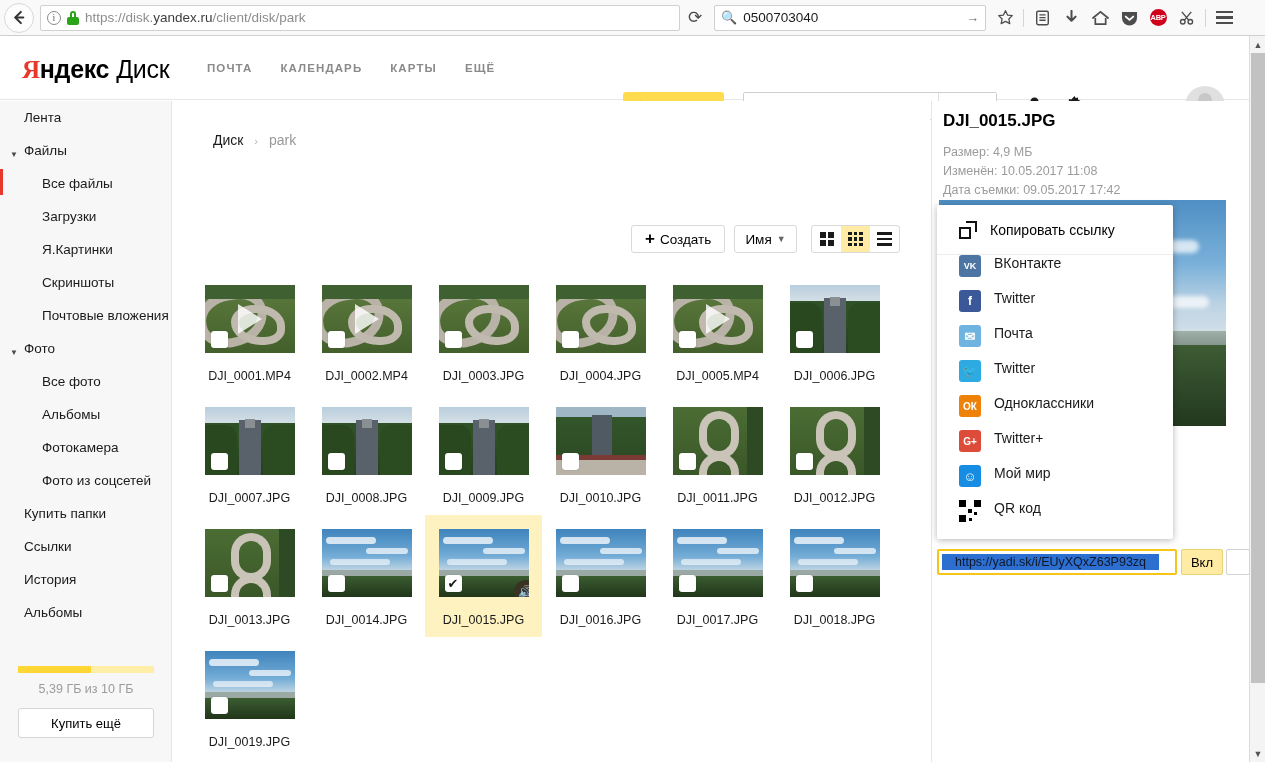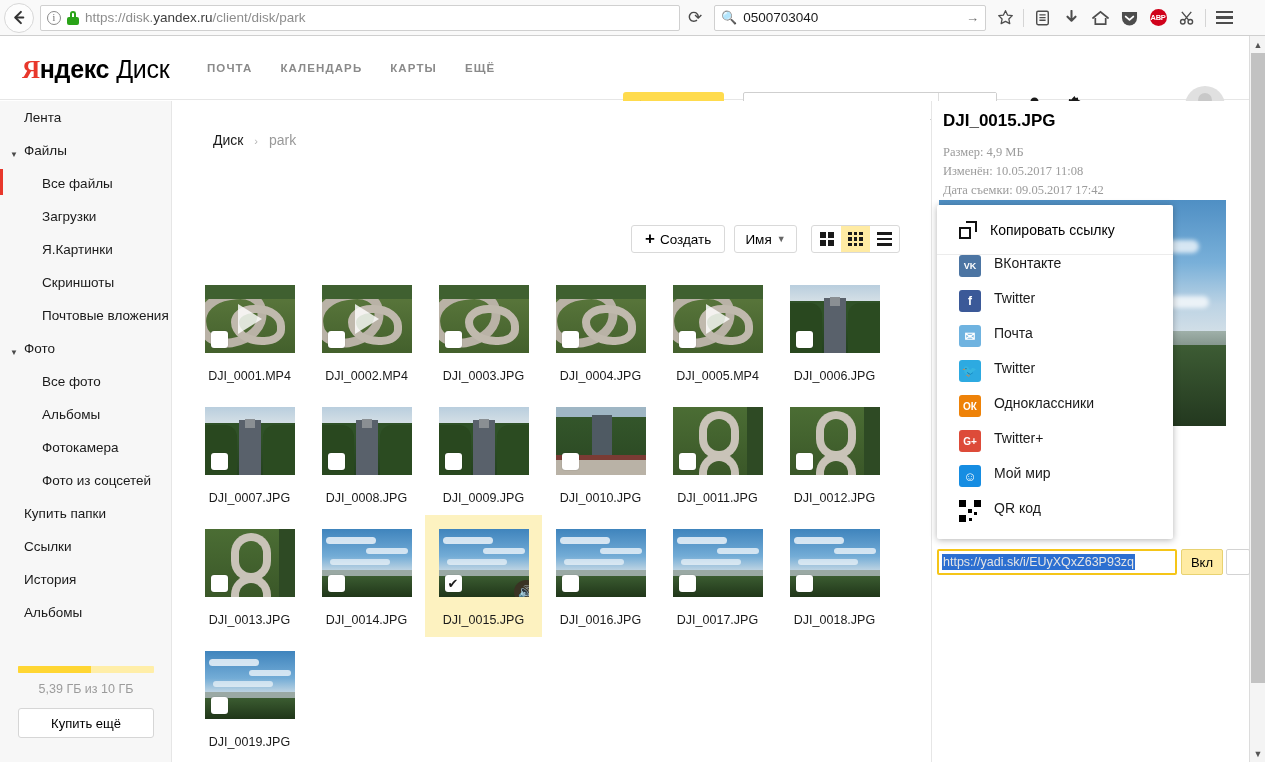--- a/index.html
+++ b/index.html
@@ -231,21 +231,21 @@
     margin-top:16px; font-size:12.5px; color:#1a1a1a; white-space:nowrap;
   }
 
   
   .rpanel {
     position:absolute; left:931px; top:101px; width:318px; height:661px;
     background:#fff; border-left:1px solid #e6e6e6;
   }
   .rp-title { position:absolute; left:11px; top:10px; font-size:17px; font-weight:bold; }
   .rp-meta { position:absolute; left:11px; top:42px; font-size:12.5px; color:#9b9b9b;
-             line-height:19px;font-family:Liberation Serif, serif; }
+             line-height:19px; }
   .preview {
     position:absolute; left:7px; top:99px; width:287px; height:226px;
     overflow:hidden; background:#7fa7c9;
   }
   .pv-sky { position:absolute; left:0; top:0; width:100%; height:62%;
     background:linear-gradient(#4f8fc4 0%, #79b0d9 45%, #bcd3e4 75%, #d8e2e8 100%); }
   .pv-cloud { position:absolute; background:rgba(255,255,255,.72); border-radius:40px;
     filter:blur(2px); }
   .pv-city { position:absolute; left:0; top:58%; width:100%; height:9%;
     background:linear-gradient(#9fb0a9,#7c8d84); }
@@ -295,21 +295,21 @@
           linear-gradient(#000,#000) 10px 18px/3px 3px no-repeat,
           #fff; }
 
   
   .link-row { position:absolute; left:5px; top:448px; display:flex; align-items:stretch; }
   .link-field {
     width:240px; height:26px; border:2px solid #f5c518; border-radius:2px;
     background:#fff; display:flex; align-items:center; padding:0 3px;
   }
   .link-sel {
-    background:#2c6fd1; color:#e5e5e5; font-size:12.5px; padding:1px 1px;
+    background:#2c6fd1; color:#0f172a; font-size:12.5px; padding:1px 13px;
     white-space:nowrap; overflow:hidden;
   }
   .vkl-btn {
     width:42px; margin-left:4px; background:#ffeba3; border:1px solid #e8d271;
     border-radius:2px; display:flex; align-items:center; justify-content:center;
     font-size:13px; cursor:pointer; color:#000;
   }
   .vkl-toggle {
     width:24px; margin-left:3px; background:#fff; border:1px solid #d3d3d3;
     border-radius:2px; cursor:pointer;

